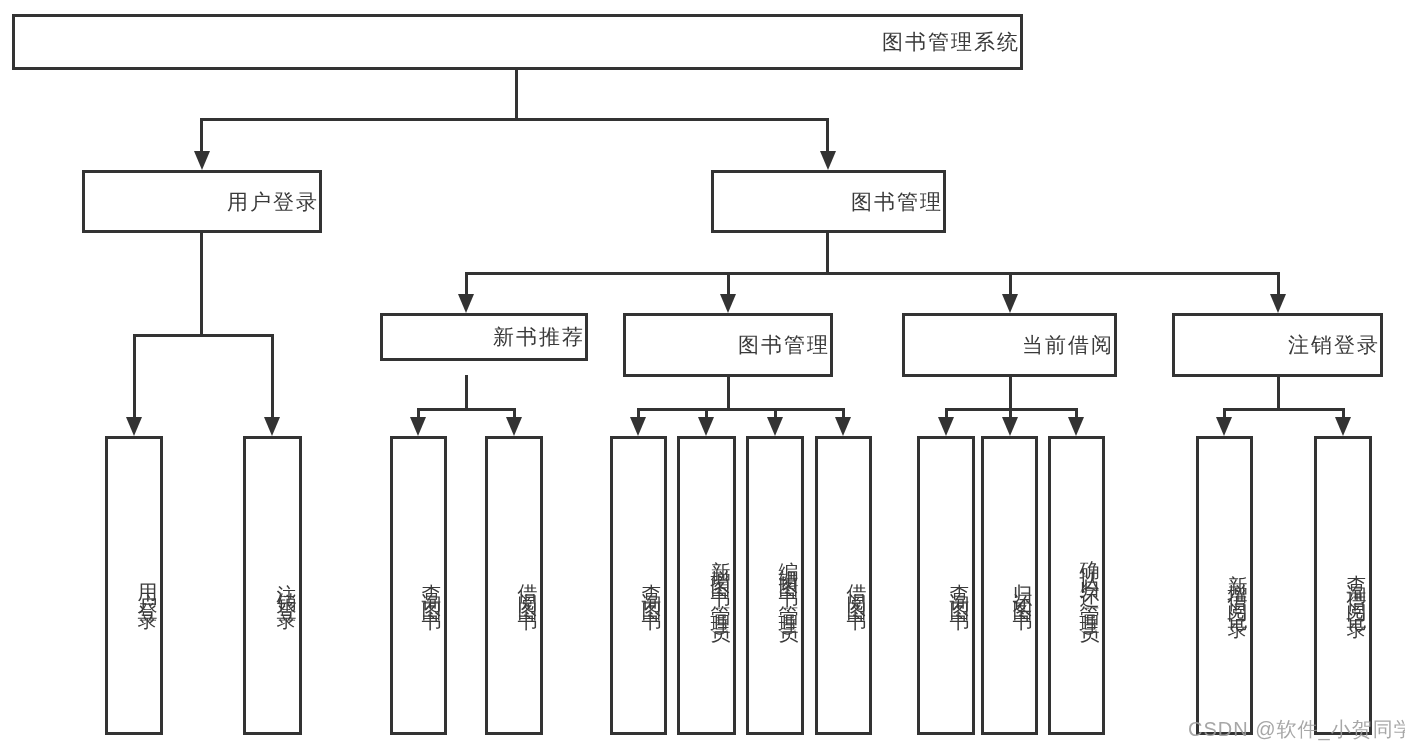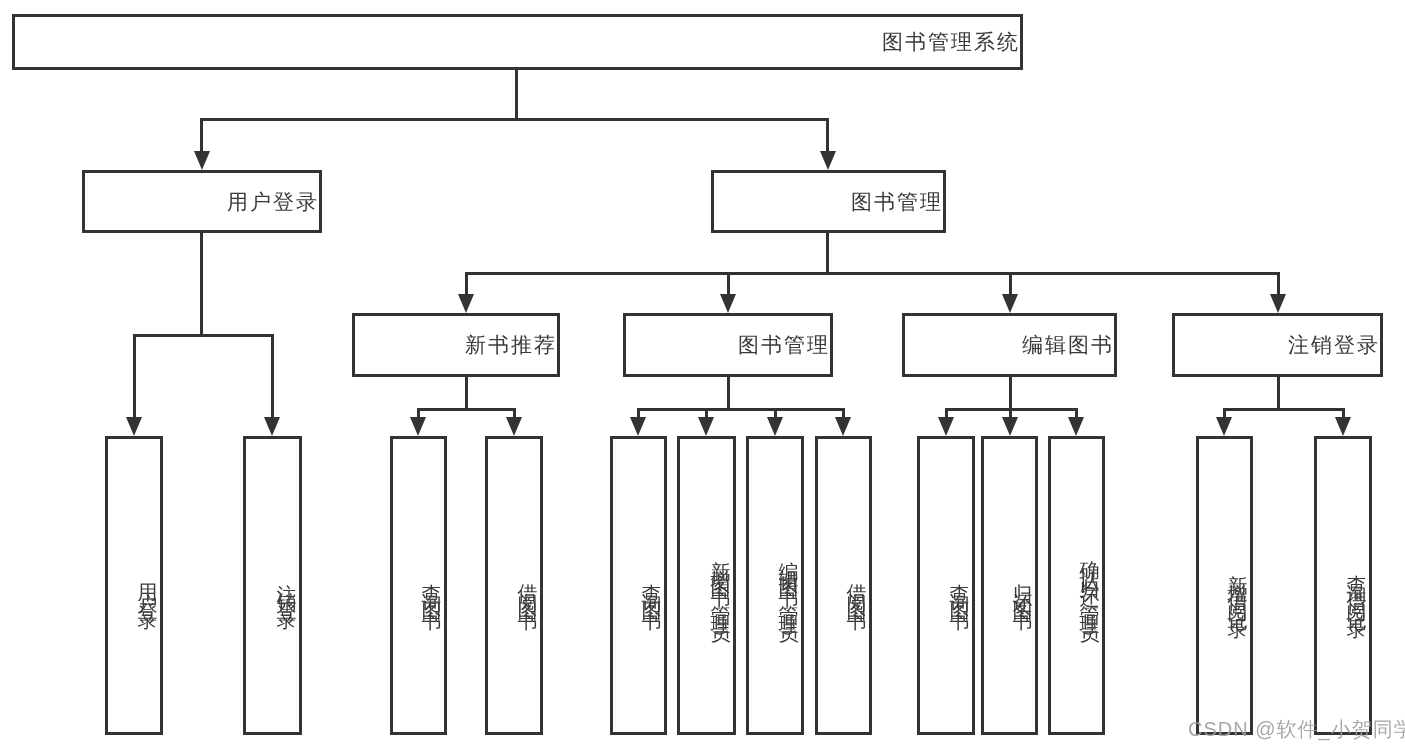--- a/index.html
+++ b/index.html
@@ -63,30 +63,30 @@
   </div>
 
   <div class="box" style="left:82px;top:170px;width:240px;height:63px">
     <span class="hlabel">用户登录</span>
   </div>
 
   <div class="box" style="left:711px;top:170px;width:235px;height:63px">
     <span class="hlabel">图书管理</span>
   </div>
 
-  <div class="box" style="left:352px;top:313px;width:208px;height:64px">
+  <div class="box" style="left:380px;top:313px;width:208px;height:48px">
     <span class="hlabel">新书推荐</span>
   </div>
 
   <div class="box" style="left:623px;top:313px;width:210px;height:64px">
     <span class="hlabel">图书管理</span>
   </div>
 
   <div class="box" style="left:902px;top:313px;width:215px;height:64px">
-    <span class="hlabel">编辑图书</span>
+    <span class="hlabel">当前借阅</span>
   </div>
 
   <div class="box" style="left:1172px;top:313px;width:211px;height:64px">
     <span class="hlabel">注销登录</span>
   </div>
 
   <div class="box" style="left:105px;top:436px;width:58px;height:299px">
     <span class="vtext">用户登录</span>
   </div>
 

